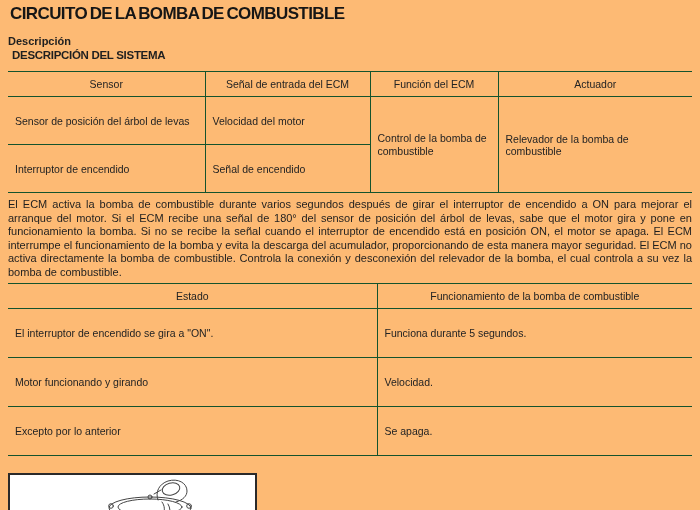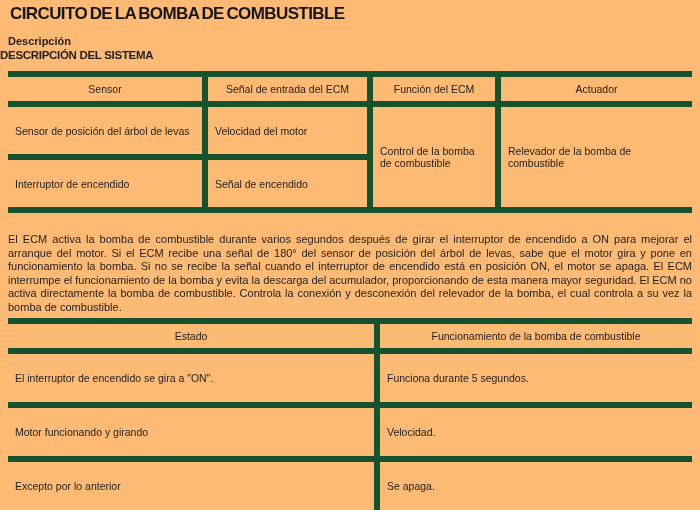--- a/index.html
+++ b/index.html
@@ -5,39 +5,39 @@
   html,body { margin:0; padding:0; background:#ffffff; }
   .page {
     position:relative; width:700px; height:510px; background:#fdba74;
     color:#1f1f1f; font-family:"Liberation Sans", sans-serif; overflow:hidden;
   }
   .doc-title {
     margin:5px 0 0 10px; font-size:17px; font-weight:bold;
     letter-spacing:-0.6px; word-spacing:-1.5px; line-height:18px; color:#161616;
   }
   .subhead1 { margin:12px 0 0 8px; font-size:11px; font-weight:bold; line-height:12px; }
-  .subhead2 { margin:2px 0 0 0; font-size:11.5px; font-weight:bold; letter-spacing:-0.3px; line-height:12px; }
+  .subhead2 { margin:2px 0 0 12px; font-size:11.5px; font-weight:bold; letter-spacing:-0.3px; line-height:12px; }
 
   table.doc-table {
     border-collapse:collapse; table-layout:fixed; width:684px;
     margin:10px 0 0 8px; font-size:10.5px; color:#232323;
   }
   table.doc-table th, table.doc-table td {
-    border:6px solid #14532d; font-weight:normal; vertical-align:middle;
+    border:1px solid #14532d; font-weight:normal; vertical-align:middle;
     overflow:hidden;
   }
   table.doc-table th { text-align:center; height:20px; padding:2px 4px; }
   table.doc-table td { text-align:left; height:19px; padding:14px 7px; }
   table.doc-table th:first-child, table.doc-table td:first-child { border-left:none; }
   table.doc-table th:last-child,  table.doc-table td:last-child  { border-right:none; }
   td.cell-funcion { padding:2px 20px 2px 8px; line-height:12.5px; }
   td.cell-actuador { padding:2px 2px 2px 6px;margin-top:16px; }
 
   .body-par {
-    margin:20px 0 0 8px; width:684px; font-size:11px; line-height:13.6px;
+    margin:5px 0 0 8px; width:684px; font-size:11px; line-height:13.6px;
     text-align:justify; color:#1f1f1f;
   }
 
   table.doc-table.table2 { margin-top:3px; }
   table.doc-table.table2 td { height:20px; }
 
   .bottom-row { display:flex; margin:17px 0 0 8px; align-items:flex-start; }
   .figure-box {
     width:245px; height:172px; border:2px solid #2a2a2a; background:#fff;
     flex:none; position:relative;

